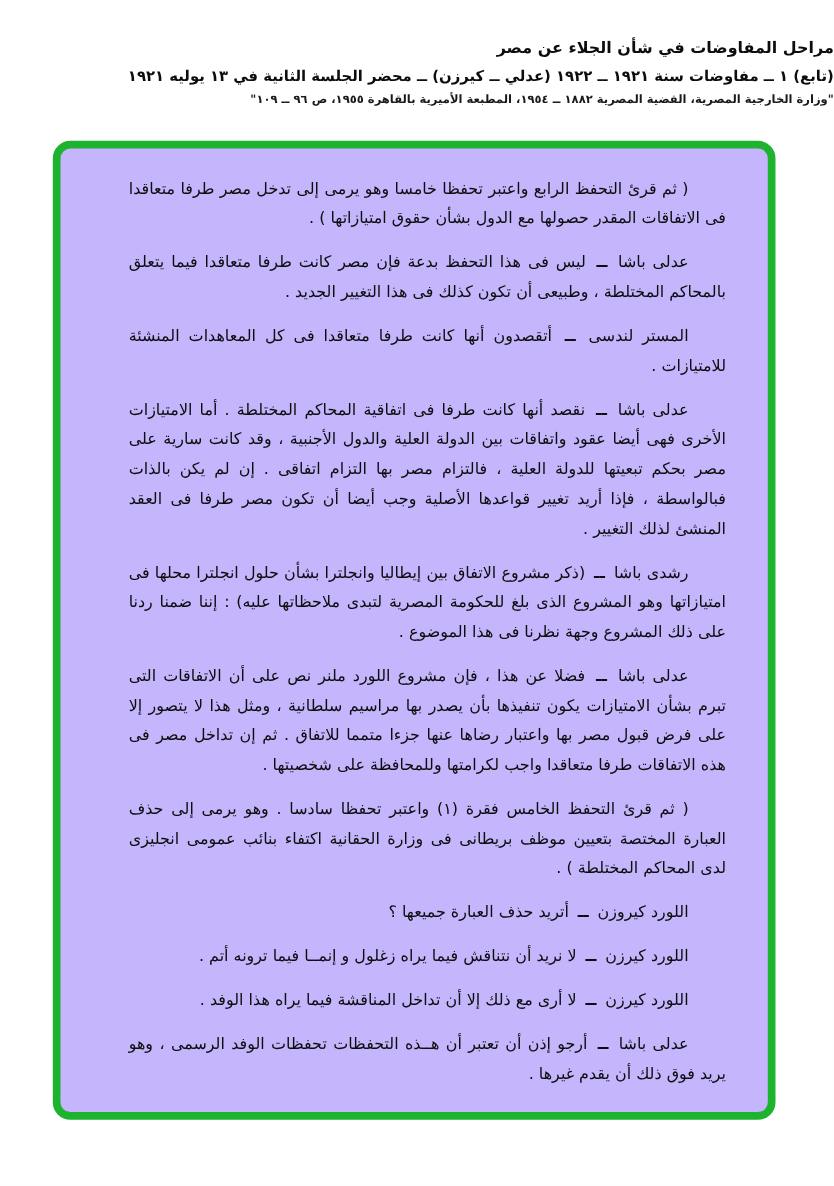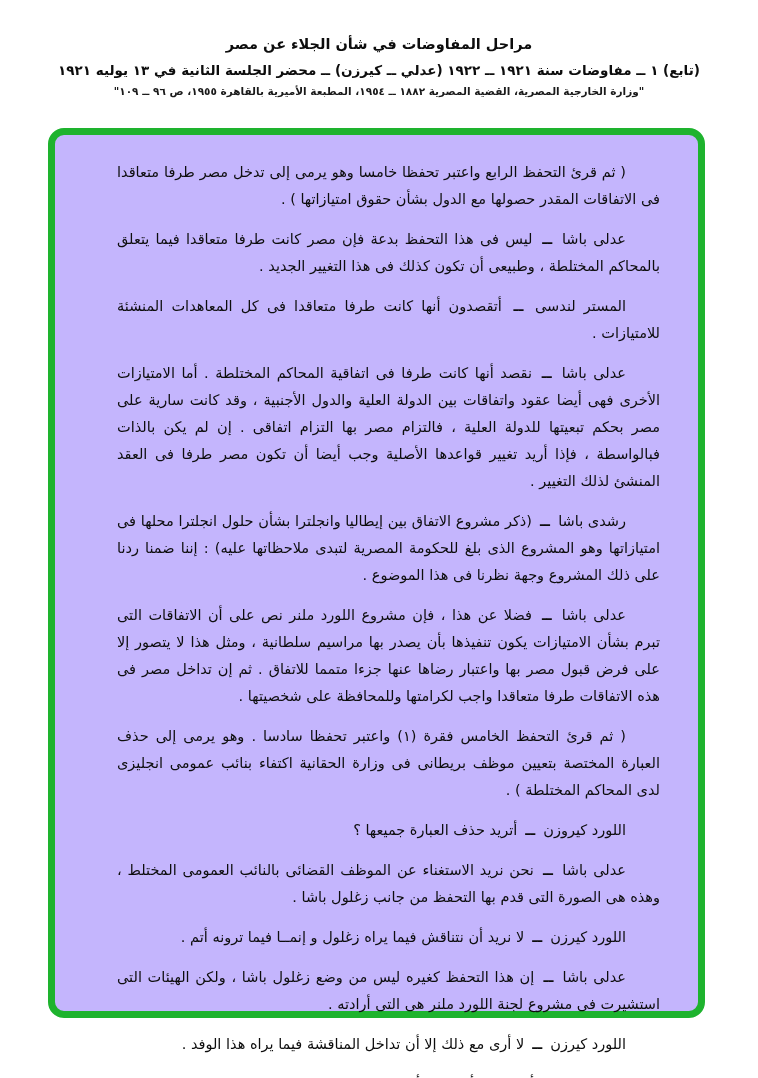--- a/index.html
+++ b/index.html
@@ -11,21 +11,21 @@
     position: relative;
     width: 758px;
     height: 1078px;
     background: #ffffff;
     direction: rtl;
     font-family: "DejaVu Sans", sans-serif;
     color: #0d0d0d;
     overflow: hidden;
   }
   .header {
-    text-align: center;
+    text-align: right;
     padding-top: 36px;
   }
   .title {
     font-size: 14.5px;
     font-weight: bold;
     letter-spacing: 0;
   }
   .subtitle {
     font-size: 13.5px;
     font-weight: bold;
@@ -106,31 +106,25 @@
         </p>
 
         <p class="para">
           <span>( ثم قرئ التحفظ الخامس فقرة (١) واعتبر تحفظا سادسا . وهو يرمى إلى حذف العبارة المختصة بتعيين موظف بريطانى فى وزارة الحقانية اكتفاء بنائب عمومى انجليزى لدى المحاكم المختلطة ) .</span>
         </p>
 
         <p class="para">
           <span class="speaker">اللورد كيروزن</span><span class="dash"> ــ </span><span>أتريد حذف العبارة جميعها ؟</span>
         </p>
 
-        <p class="para">
-          <span class="speaker">عدلى باشا</span><span class="dash"> ــ </span><span>نحن نريد الاستغناء عن الموظف القضائى بالنائب العمومى المختلط ، وهذه هى الصورة التى قدم بها التحفظ من جانب زغلول باشا .</span>
-        </p>
 
         <p class="para">
           <span class="speaker">اللورد كيرزن</span><span class="dash"> ــ </span><span>لا نريد أن نتناقش فيما يراه زغلول و إنمــا فيما ترونه أتم .</span>
         </p>
 
-        <p class="para">
-          <span class="speaker">عدلى باشا</span><span class="dash"> ــ </span><span>إن هذا التحفظ كغيره ليس من وضع زغلول باشا ، ولكن الهيئات التى استشيرت فى مشروع لجنة اللورد ملنر هى التى أرادته .</span>
-        </p>
 
         <p class="para">
           <span class="speaker">اللورد كيرزن</span><span class="dash"> ــ </span><span>لا أرى مع ذلك إلا أن تداخل المناقشة فيما يراه هذا الوفد .</span>
         </p>
 
         <p class="para">
           <span class="speaker">عدلى باشا</span><span class="dash"> ــ </span><span>أرجو إذن أن تعتبر أن هــذه التحفظات تحفظات الوفد الرسمى ، وهو يريد فوق ذلك أن يقدم غيرها .</span>
         </p>
       </div>
   </div>

